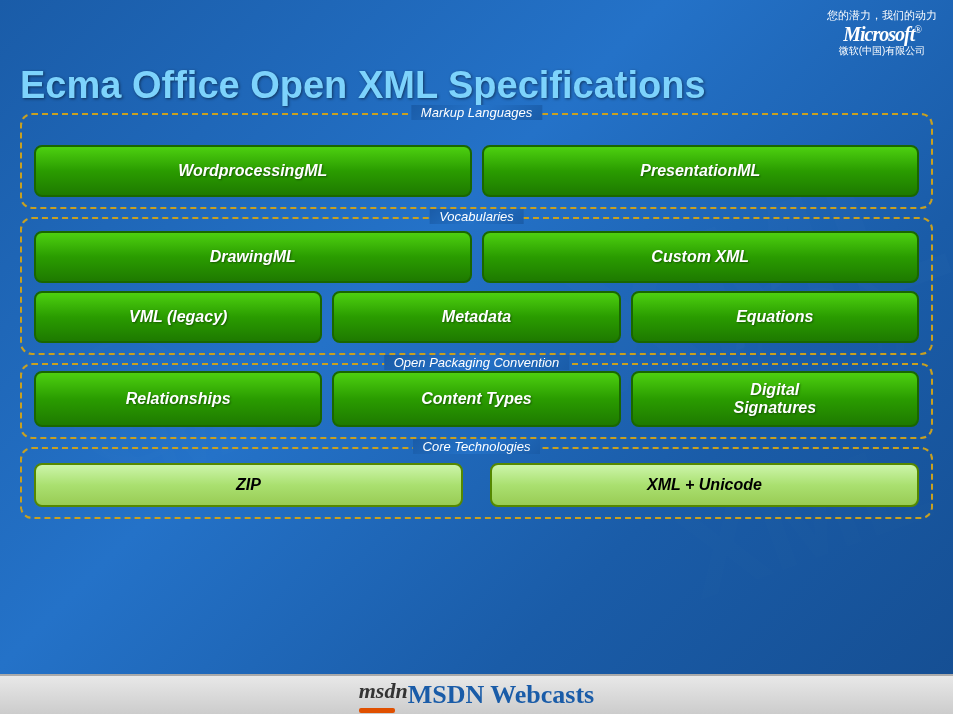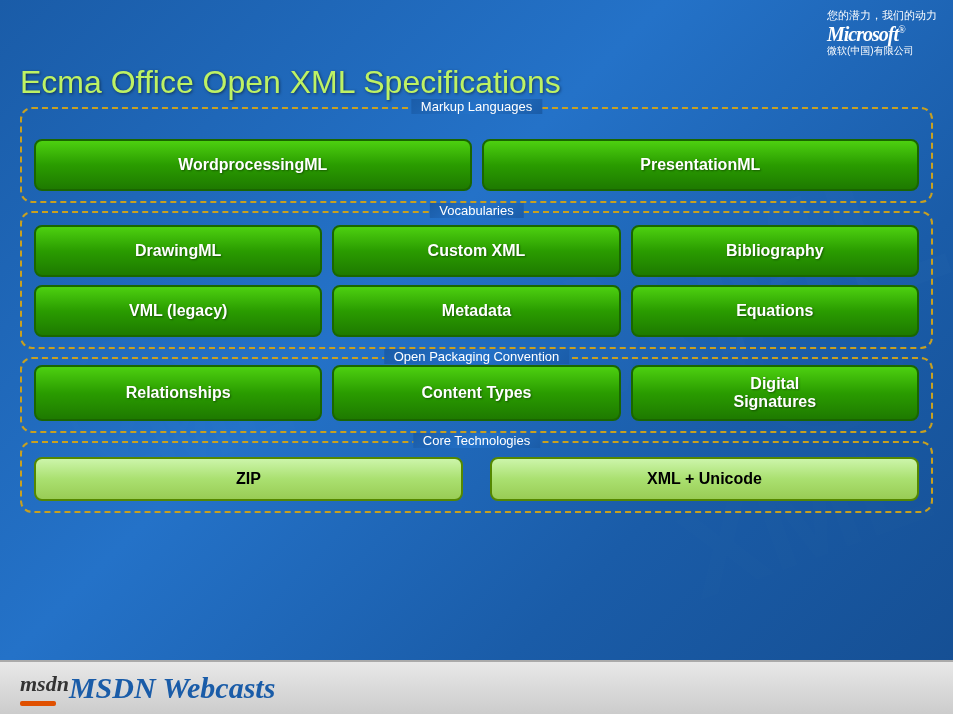--- a/index.html
+++ b/index.html
@@ -54,21 +54,21 @@
 
     .ms-tagline {
       color: #fff;
       font-size: 11px;
       text-align: right;
     }
 
     .ms-logo-area {
       display: flex;
       flex-direction: column;
-      align-items: flex-start;
+      align-items: center;
     }
 
     .ms-logo {
       color: #fff;
       font-size: 20px;
       font-style: italic;
       font-weight: bold;
       font-family: 'Times New Roman', serif;
       letter-spacing: -1px;
     }
@@ -80,42 +80,43 @@
 
     .ms-subtitle {
       color: #fff;
       font-size: 10px;
       text-align: right;
       margin-top: -2px;
     }
 
     
     .main-title {
-      color: #bef264;
-      font-size: 32px;
-      font-weight: normal;
+      color: #7dd3fc;
+      font-size: 38px;
+      font-weight: bold;
       padding: 4px 20px 6px 20px;
       text-shadow: 1px 1px 3px rgba(0,0,0,0.5);
     }
 
     
     .main-area {
       flex: 1;
       padding: 0 20px;
       display: flex;
       flex-direction: column;
       gap: 8px;
     }
 
     
     .section {
       border: 2px dashed #c8a020;
       border-radius: 12px;
       padding: 6px 12px 10px 12px;
       position: relative;
+      font-style: italic;
     }
 
     .section-label {
       position: absolute;
       top: -10px;
       left: 50%;
       transform: translateX(-50%);
       background: #1a5ca8;
       background: linear-gradient(135deg, #1a5ca8 0%, #2472c8 50%, #1a5ca8 100%);
       color: #fff;
@@ -169,25 +170,25 @@
       align-items: center;
       justify-content: center;
       cursor: pointer;
       flex: 1;
       min-height: 44px;
       padding: 8px 12px;
     }
 
     
     .bottom-bar {
-      height: 54px;
+      height: 40px;
       background: linear-gradient(180deg, #e8e8e8 0%, #cccccc 100%);
       display: flex;
       align-items: center;
-      justify-content: flex-start;
+      justify-content: center;
       padding: 0 20px;
       border-top: 2px solid #aaa;
     }
 
     .msdn-text {
       font-size: 22px;
       font-weight: bold;
       font-style: italic;
       color: #333;
       font-family: 'Times New Roman', serif;
@@ -195,23 +196,22 @@
 
     .msdn-orange-bar {
       width: 36px;
       height: 5px;
       background: #e05000;
       border-radius: 2px;
       margin-top: 4px;
     }
 
     .msdn-webcasts {
-      font-size: 30px;
-      font-weight: bold;
-      font-style: italic;
+      font-size: 26px;
+      font-weight: bold;
       color: #1a5ca8;
       font-family: 'Times New Roman', serif;
     }
 
     .msdn-logo-block {
       display: flex;
       flex-direction: column;
       align-items: flex-start;
     }
   </style>
@@ -258,21 +258,20 @@
         <div class="green-btn">PresentationML</div>
       </div>
     </div>
 
     <div class="section">
       <div class="section-label">Vocabularies</div>
       <div class="section-rows">
         <div class="section-row">
           <div class="green-btn">DrawingML</div>
           <div class="green-btn">Custom XML</div>
-          <div class="green-btn">Bibliography</div>
         </div>
         <div class="section-row">
           <div class="green-btn">VML (legacy)</div>
           <div class="green-btn">Metadata</div>
           <div class="green-btn">Equations</div>
         </div>
       </div>
     </div>
 
     <div class="section">

